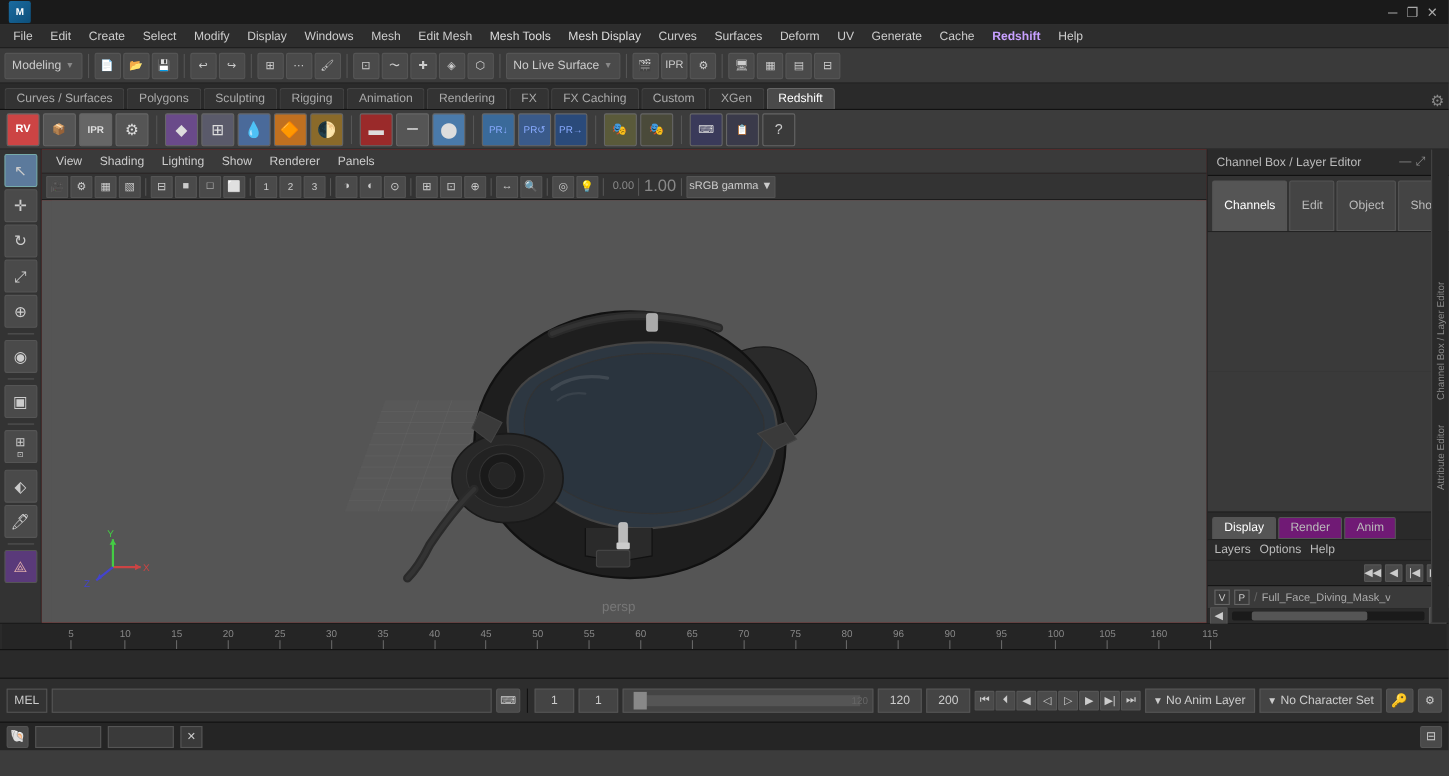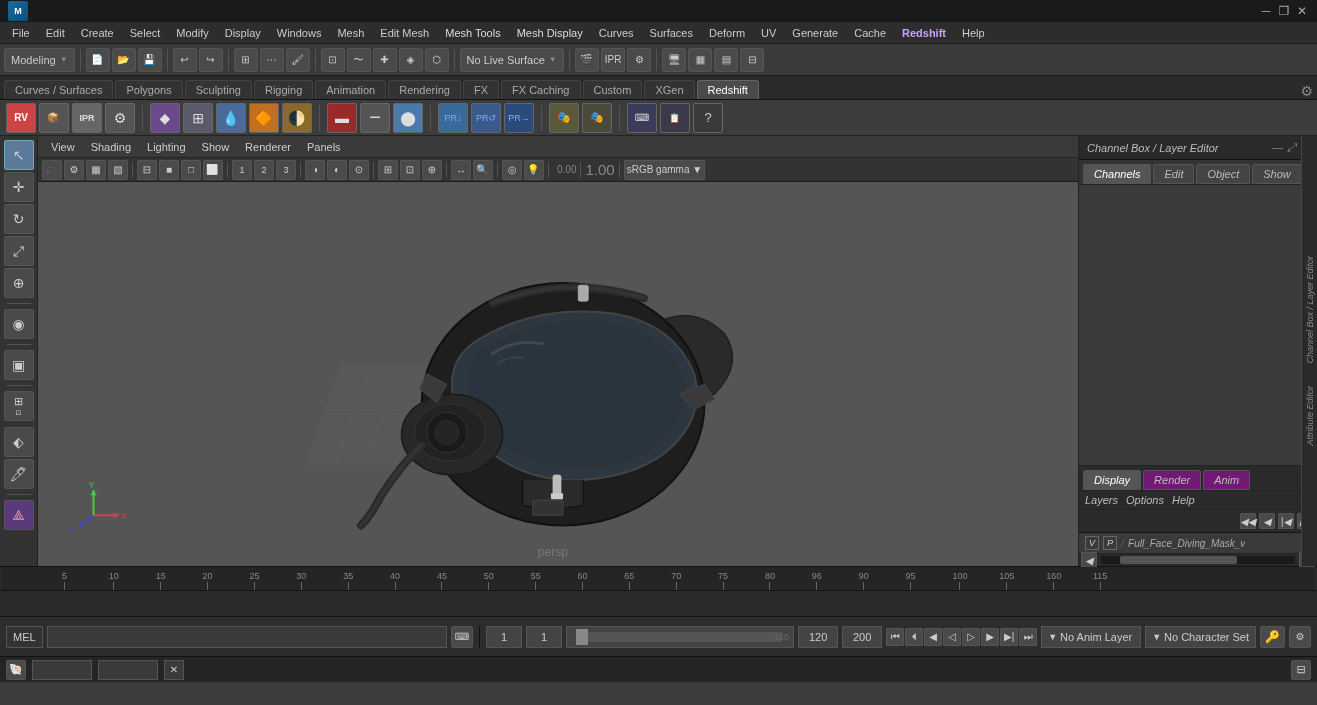--- a/index.html
+++ b/index.html
@@ -45,26 +45,26 @@
     
     #viewport-container { flex: 1; display: flex; flex-direction: column; background: #b91c1c; }
     #viewport-menubar { height: 22px; background: #3a3a3a; display: flex; align-items: center; padding: 0 6px; gap: 2px; border-bottom: 1px solid #222; }
     .vp-menu { padding: 2px 7px; color: #ccc; cursor: pointer; font-size: 11px; }
     #viewport-toolbar { height: 24px; background: #333; display: flex; align-items: center; padding: 0 4px; gap: 2px; border-bottom: 1px solid #1a1a1a; overflow: hidden; }
     .vt-btn { height: 20px; min-width: 20px; background: #4a4a4a; border: 1px solid #555; display: flex; align-items: center; justify-content: center; cursor: pointer; color: #ccc; font-size: 10px; padding: 0 2px; border-radius: 1px; }
     .vt-separator { width: 1px; height: 16px; background: #555; margin: 0 2px; }
     #viewport { flex: 1; background: #555; position: relative; display: flex; align-items: center; justify-content: center; overflow: hidden; }
 
     
-    #rightpanel { width: 239px; background: #333; border-left: 1px solid #222; display: flex; flex-direction: column; font-style: italic; }
+    #rightpanel { width: 220px; background: #333; border-left: 1px solid #222; display: flex; flex-direction: column; }
     #rightpanel-title { height: 24px; background: #2a2a2a; display: flex; align-items: center; justify-content: space-between; padding: 0 8px; border-bottom: 1px solid #111; font-size: 11px; color: #bbb; }
     #rightpanel-title-controls { display: flex; gap: 4px; }
     #rightpanel-title-controls span { cursor: pointer; color: #888; font-size: 11px; }
     #channel-tabs { display: flex; padding: 4px 4px 0; gap: 2px; border-bottom: 1px solid #222; }
-    .ch-tab { padding: 3px 10px; background: #444; border: 1px solid #555; color: #bbb; cursor: pointer; font-size: 11px; border-radius: 2px 2px 0 0; }
+    .ch-tab { padding: 16px 10px; background: #444; border: 1px solid #555; color: #bbb; cursor: pointer; font-size: 11px; border-radius: 2px 2px 0 0; }
     .ch-tab.active { background: #555; color: #fff; border-bottom-color: #555; }
     #channel-content { flex: 1; background: #3a3a3a; }
 
     
     #disp-tabs { display: flex; padding: 4px 4px 0; gap: 2px; margin-top: auto; border-top: 1px solid #222; border-bottom: 1px solid #222; background: #2a2a2a; }
     .disp-tab { padding: 3px 10px; background: #701a75; border: 1px solid #555; color: #bbb; cursor: pointer; font-size: 11px; border-radius: 2px 2px 0 0; }
     .disp-tab.active { background: #555; color: #fff; }
     #disp-menus { display: flex; padding: 3px 6px; gap: 8px; border-bottom: 1px solid #222; background: #2a2a2a; }
     .disp-menu { color: #bbb; cursor: pointer; font-size: 11px; }
     #layer-controls { display: flex; align-items: center; padding: 3px 4px; gap: 3px; background: #2a2a2a; border-bottom: 1px solid #111; }

